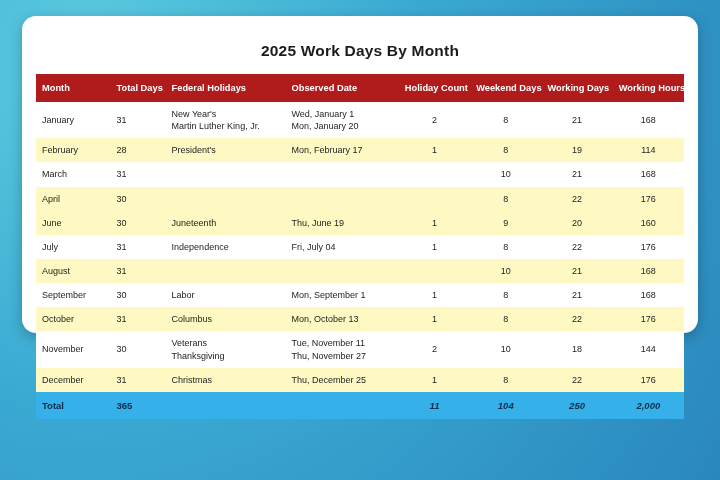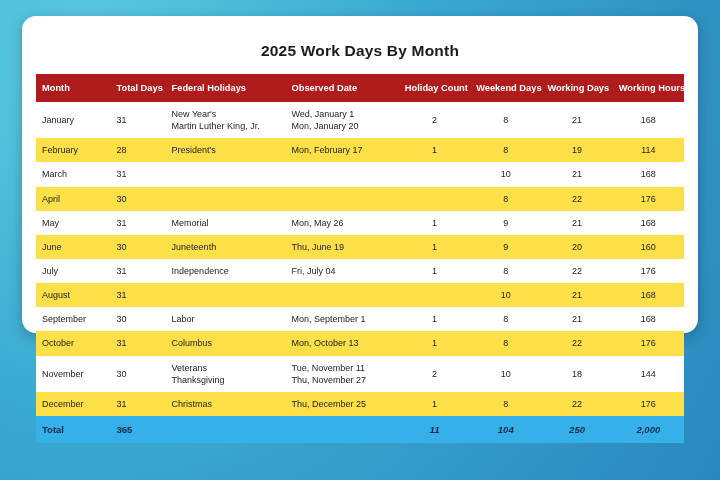--- a/index.html
+++ b/index.html
@@ -55,21 +55,21 @@
   }
   thead th.center { text-align: right; }
   tbody td {
     font-size: 9px;
     color: #1d1d1d;
     padding: 6px 6px;
     vertical-align: middle;
     line-height: 1.35;
   }
   tbody tr.odd td { background: #ffffff; }
-  tbody tr.even td { background: #fde047; }
+  tbody tr.even td { background: #fef9c3; }
   td.center { text-align: center; }
   .multi { white-space: pre-line; margin-top: 40px; }
   tfoot td {
     background: #35b0e8;
     color: #0d2b4a;
     font-size: 9.5px;
     font-weight: bold;
     padding: 8px 6px;
   }
   tfoot td.center { text-align: center; font-style: italic; }
@@ -150,30 +150,20 @@
       <tr class="even">
         <td>April</td>
         <td>30</td>
         <td class="multi"></td>
         <td class="multi"></td>
         <td class="center"></td>
         <td class="center">8</td>
         <td class="center">22</td>
         <td class="center">176</td>
       </tr>
-      <tr class="odd">
-        <td>May</td>
-        <td>31</td>
-        <td class="multi">Memorial</td>
-        <td class="multi">Mon, May 26</td>
-        <td class="center">1</td>
-        <td class="center">9</td>
-        <td class="center">21</td>
-        <td class="center">168</td>
-      </tr>
       <tr class="even">
         <td>June</td>
         <td>30</td>
         <td class="multi">Juneteenth</td>
         <td class="multi">Thu, June 19</td>
         <td class="center">1</td>
         <td class="center">9</td>
         <td class="center">20</td>
         <td class="center">160</td>
       </tr>

